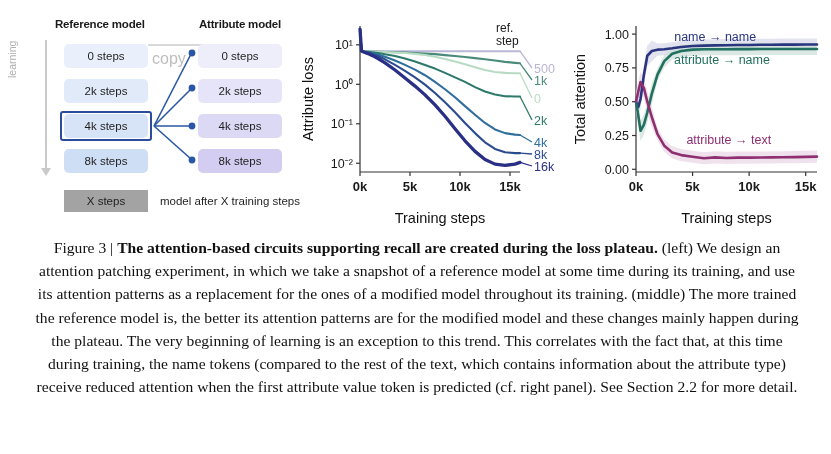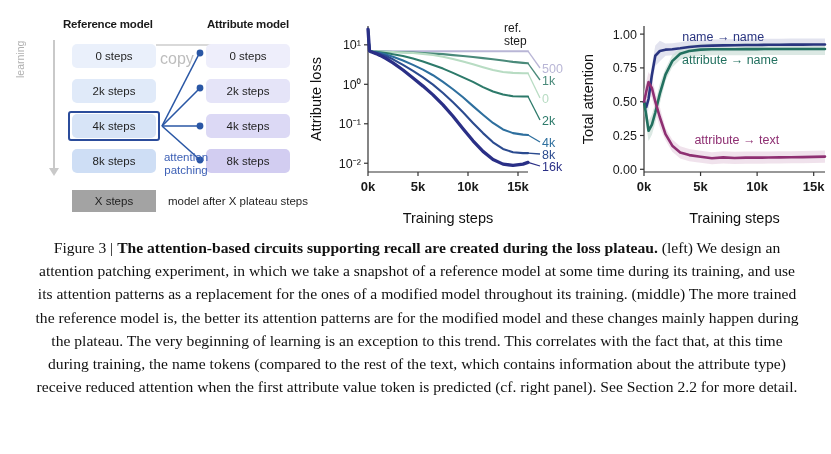--- a/index.html
+++ b/index.html
@@ -5,21 +5,21 @@
   html,body{margin:0;padding:0;background:#ffffff;}
   body{
     width:831px;height:454px;
     font-family:"Liberation Serif", serif;
     color:#000;
     overflow:hidden;
   }
   .page{position:relative;width:831px;height:454px;}
 
   
-  .figure-row{position:relative;width:673px;height:228px;margin-left:8px;}
+  .figure-row{position:relative;width:673px;height:228px;}
 
   
   .panel-diagram{position:absolute;left:0;top:0;width:300px;height:228px;
     font-family:"Liberation Sans", sans-serif;}
   .col-head{position:absolute;font-size:11.5px;font-weight:bold;color:#1a1a1a;
     letter-spacing:-0.2px;}
   .chead-ref{left:55px;top:18px;}
   .chead-mod{left:199px;top:18px;}
 
   .sbox{position:absolute;width:84px;height:24px;line-height:24px;
@@ -100,27 +100,23 @@
           <circle cx="192" cy="53" r="2.6"></circle>
           <line x1="154" y1="126" x2="191" y2="89"></line>
           <circle cx="192" cy="88" r="2.6"></circle>
           <line x1="154" y1="126" x2="191" y2="126"></line>
           <circle cx="192" cy="126" r="2.6"></circle>
           <line x1="154" y1="126" x2="191" y2="159"></line>
           <circle cx="192" cy="160" r="2.6"></circle>
         </g>
       </svg>
 
-      <div class="patch-label">
-        <span>attention</span><br>
-        <span>patching</span>
-      </div>
 
       <div class="legend-box">X steps</div>
-      <div class="legend-text">model after X plateau steps</div>
+      <div class="legend-text">model after X training steps</div>
     </div>
 
     <div class="panel-chart panel-mid">
       <svg class="chart-svg" id="svg-mid" width="272" height="228" viewBox="0 0 272 228">
           <line x1="60" y1="26" x2="60" y2="172" stroke="#333" stroke-width="1.2"></line>
           <line x1="60" y1="172" x2="220" y2="172" stroke="#333" stroke-width="1.2"></line>
           <line x1="56" y1="163.24353065690724" x2="60" y2="163.24353065690724" stroke="#333" stroke-width="1.2"></line>
           <text x="53" y="167.74353065690724" text-anchor="end" font-size="12.5" font-family="&quot;Liberation Sans&quot;, sans-serif" fill="#1a1a1a">10⁻²</text>
           <line x1="56" y1="123.77308352463655" x2="60" y2="123.77308352463655" stroke="#333" stroke-width="1.2"></line>
           <text x="53" y="128.27308352463655" text-anchor="end" font-size="12.5" font-family="&quot;Liberation Sans&quot;, sans-serif" fill="#1a1a1a">10⁻¹</text>

